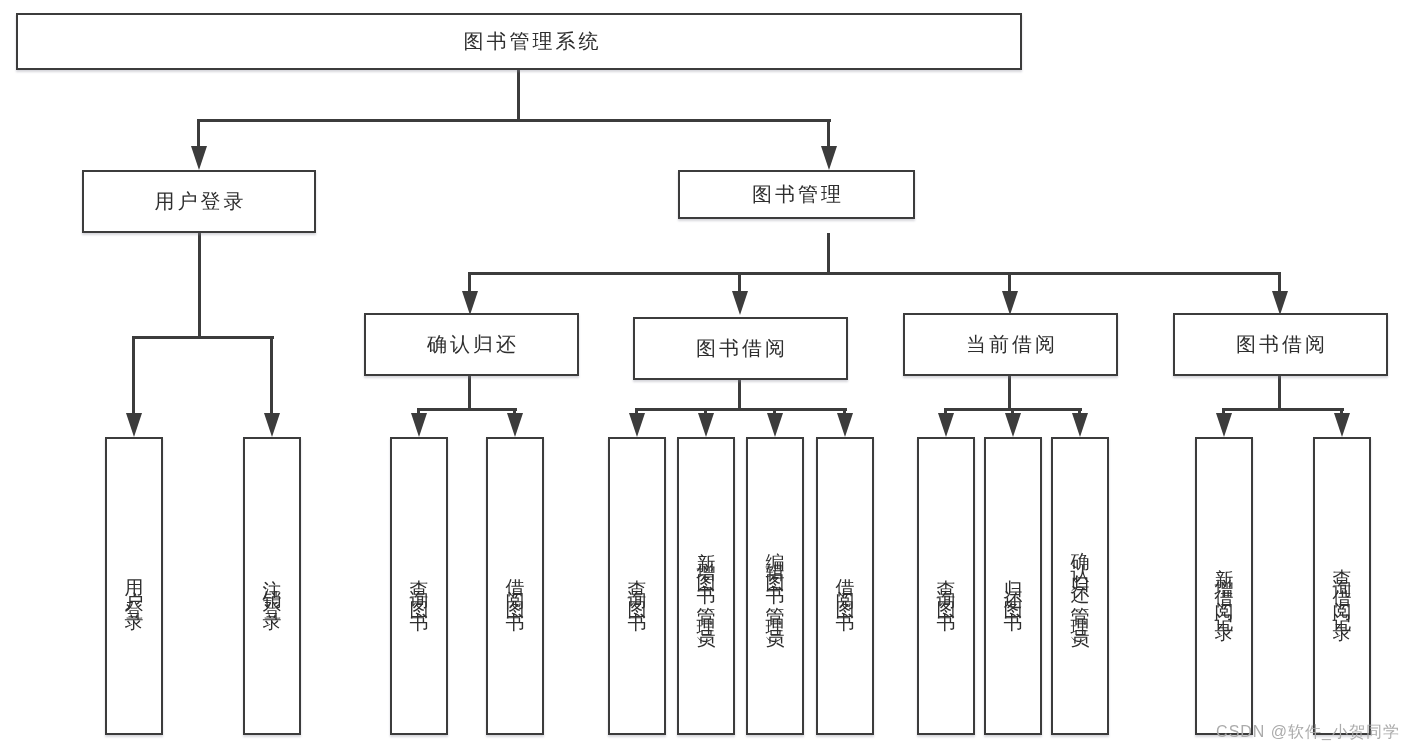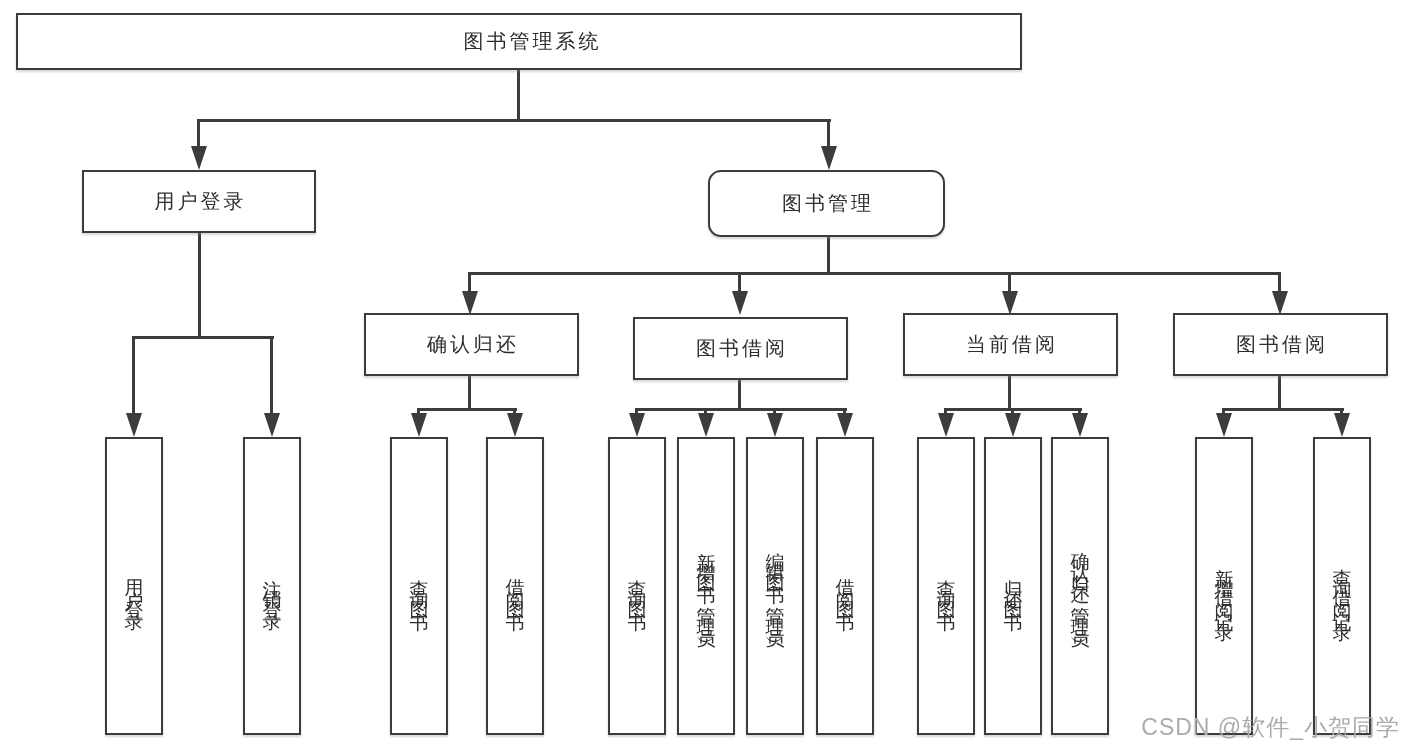--- a/index.html
+++ b/index.html
@@ -49,21 +49,21 @@
     border-left: 8px solid transparent;
     border-right: 8px solid transparent;
     border-top: 24px solid #3c3c3c;
     z-index: 1;
   }
 
   .wm {
     position: absolute;
     right: 5px;
     bottom: 4px;
-    font-size: 23px;
+    font-size: 16px;
     letter-spacing: 1px;
     color: #ababab;
     z-index: 6;
     white-space: nowrap;
   }
 </style>
 </head>
 <body>
 
 <div class="stage">
@@ -72,21 +72,21 @@
 
   <div class="ln" style="left:517px; top:70px; width:3px; height:50px;"></div>
   <div class="ln" style="left:197px; top:119px; width:634px; height:3px;"></div>
 
   <div class="ln" style="left:197px; top:119px; width:3px; height:29px;"></div>
   <div class="ah" style="left:191px; top:146px;"></div>
   <div class="ln" style="left:827px; top:119px; width:3px; height:29px;"></div>
   <div class="ah" style="left:821px; top:146px;"></div>
 
   <div class="box h" style="left:82px; top:170px; width:234px; height:63px;">用户登录</div>
-  <div class="box h" style="left:708px; top:170px; width:237px; height:67px;border-radius:13px;">图书管理</div>
+  <div class="box h" style="left:678px; top:170px; width:237px; height:49px;">图书管理</div>
 
   <div class="ln" style="left:198px; top:233px; width:3px; height:104px;"></div>
   <div class="ln" style="left:132px; top:336px; width:142px; height:3px;"></div>
   <div class="ln" style="left:132px; top:336px; width:3px; height:78px;"></div>
   <div class="ah" style="left:126px; top:413px;"></div>
   <div class="ln" style="left:270px; top:336px; width:3px; height:78px;"></div>
   <div class="ah" style="left:264px; top:413px;"></div>
 
   <div class="ln" style="left:827px; top:233px; width:3px; height:41px;"></div>
   <div class="ln" style="left:468px; top:272px; width:813px; height:3px;"></div>

